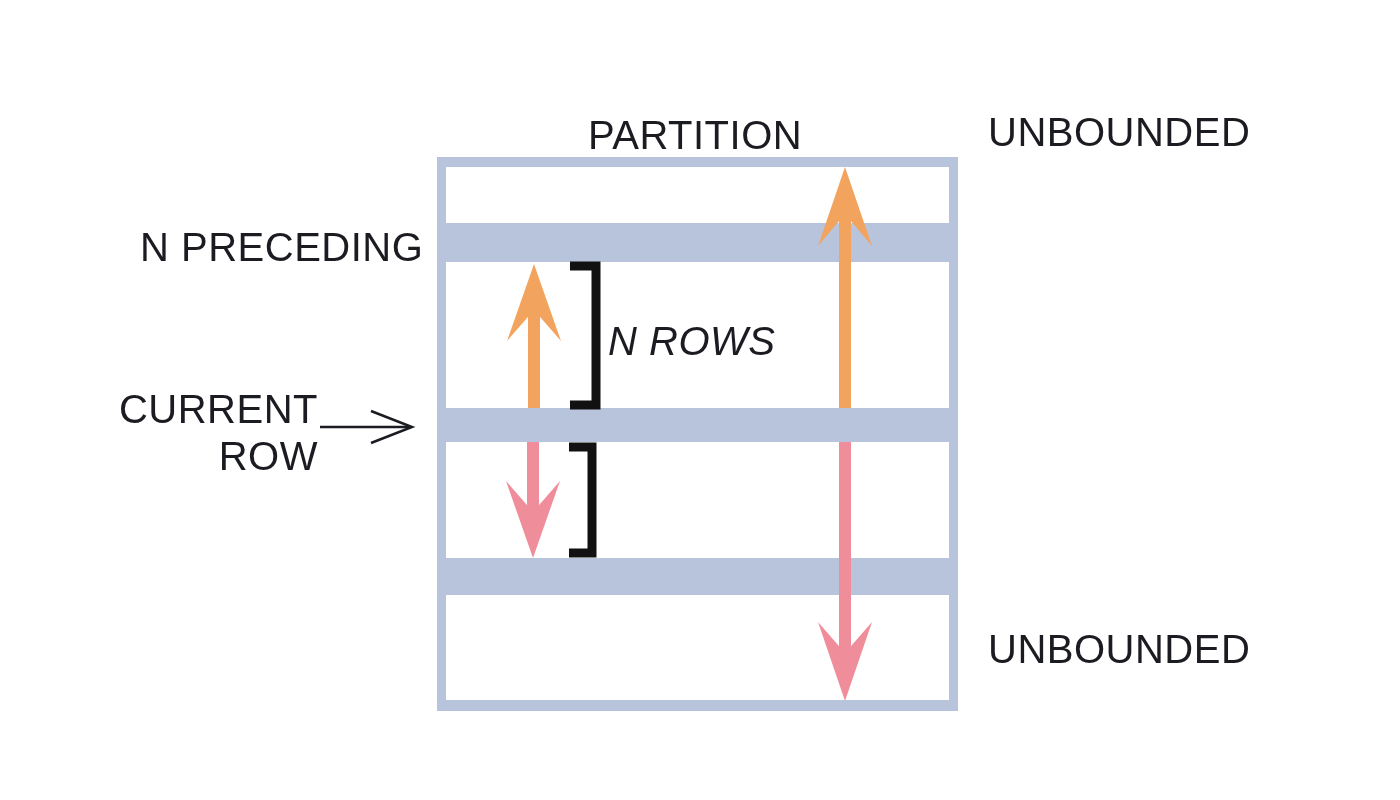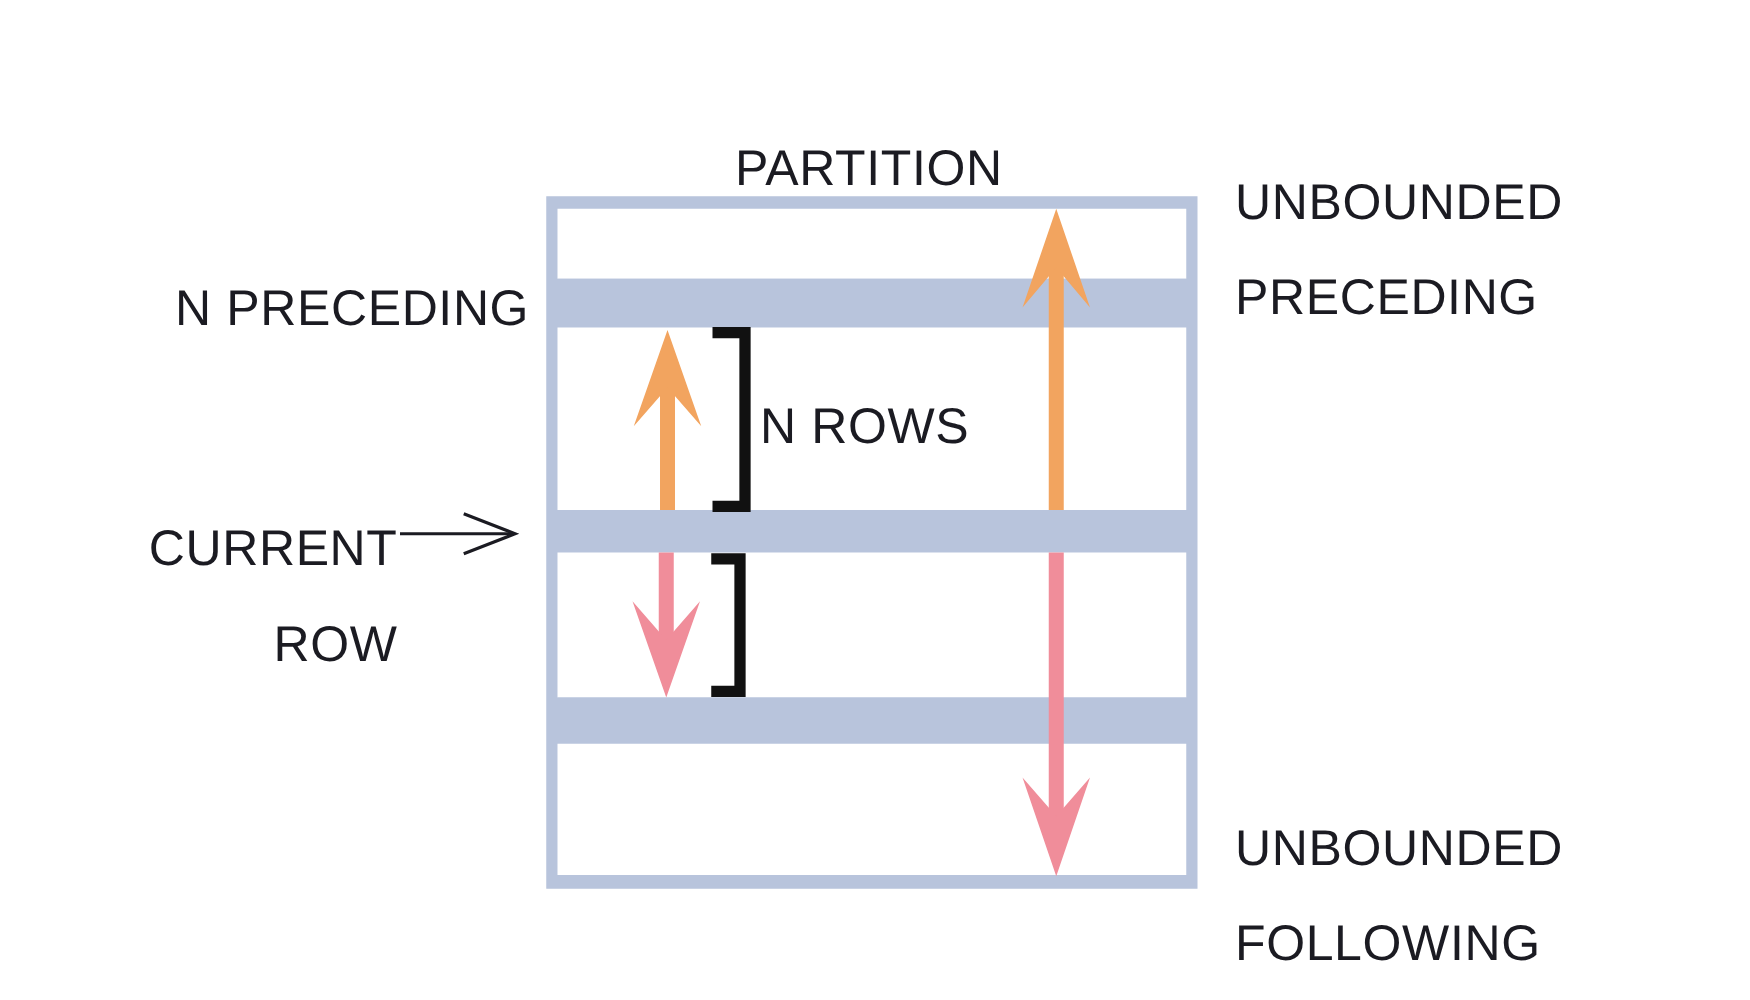--- a/index.html
+++ b/index.html
@@ -12,21 +12,21 @@
     font-family: "Liberation Sans", sans-serif;
   }
   .lbl {
     position: absolute;
     font-size: 40px;
     line-height: 46px;
     color: var(--ink, #1b1b22);
     letter-spacing: 0.5px;
     white-space: nowrap;
   }
-  .lbl .line { display: block; margin-top: 30px; }
+  .lbl .line { display: block; }
   .partition-box {
     position: absolute;
     left: 437px; top: 157px;
     width: 521px; height: 554px;
     background: var(--band, #b8c4dc);
   }
   .row {
     position: absolute;
     left: 9px; width: 503px;
     background: var(--white, #ffffff);
@@ -52,21 +52,21 @@
   .arrow-pink   { stroke: var(--pink, #f08d9a);   fill: var(--pink, #f08d9a); }
   .arrow-orange line, .arrow-pink line { stroke-width: 12; }
   .arrow-orange polygon, .arrow-pink polygon { stroke: none; }
   .bracket { stroke: var(--bracket, #111111); fill: none; stroke-width: 9; }
   .pointer { stroke: var(--ink, #1b1b22); fill: none; stroke-width: 2.5; }
   .lbl-partition { left: 588px; top: 112px; }
   .lbl-unbounded-preceding { left: 988px; top: 109px; }
   .lbl-n-preceding { left: 140px; top: 224px; }
   .lbl-current-row { left: 108px; top: 386px; width: 210px; text-align: right; line-height: 47px; }
   .lbl-m-following { left: 134px; top: 562px; }
-  .lbl-n-rows { left: 608px; top: 318px; }
+  .lbl-n-rows { left: 608px; top: 318px; font-style: italic; }
   .lbl-m-rows { left: 610px; top: 478px; }
   .lbl-unbounded-following { left: 988px; top: 626px; }
 </style>
 </head>
 <body>
 
 <div class="canvas">
 
   <div class="partition-box">
     <div class="row row-1"></div>
@@ -107,32 +107,30 @@
     <g class="pointer">
       <line x1="320" y1="427" x2="409" y2="427"></line>
       <polyline points="371,411 412,427 371,443"></polyline>
     </g>
   </svg>
 
   <div class="lbl lbl-partition">PARTITION</div>
 
   <div class="lbl lbl-unbounded-preceding">
     <span class="line">UNBOUNDED</span>
-    <span class="line">PRECEDING</span>
   </div>
 
   <div class="lbl lbl-n-preceding">N PRECEDING</div>
 
   <div class="lbl lbl-current-row">
     <span class="line">CURRENT</span>
     <span class="line">ROW</span>
   </div>
 
 
   <div class="lbl lbl-n-rows">N ROWS</div>
 
 
   <div class="lbl lbl-unbounded-following">
     <span class="line">UNBOUNDED</span>
-    <span class="line">FOLLOWING</span>
   </div>
 
 </div>
 
 </body></html>

